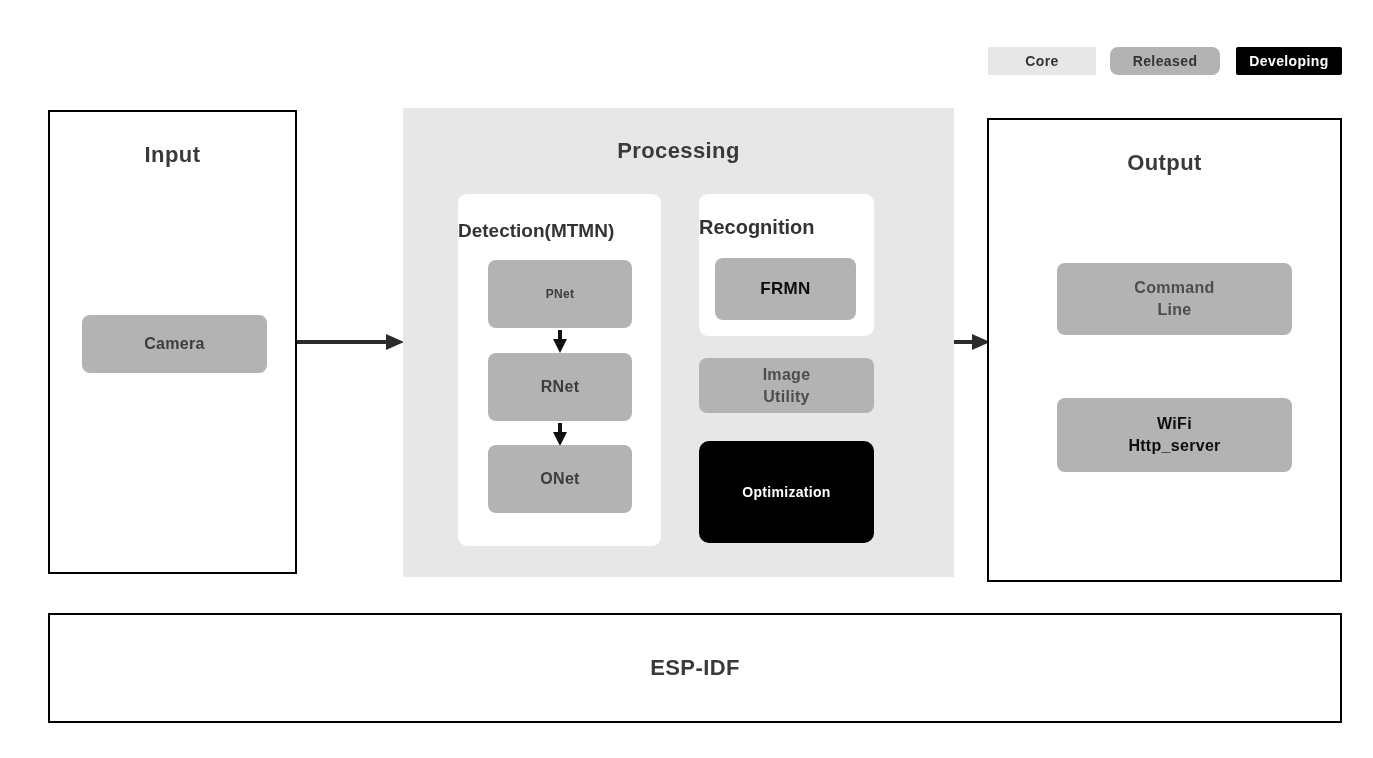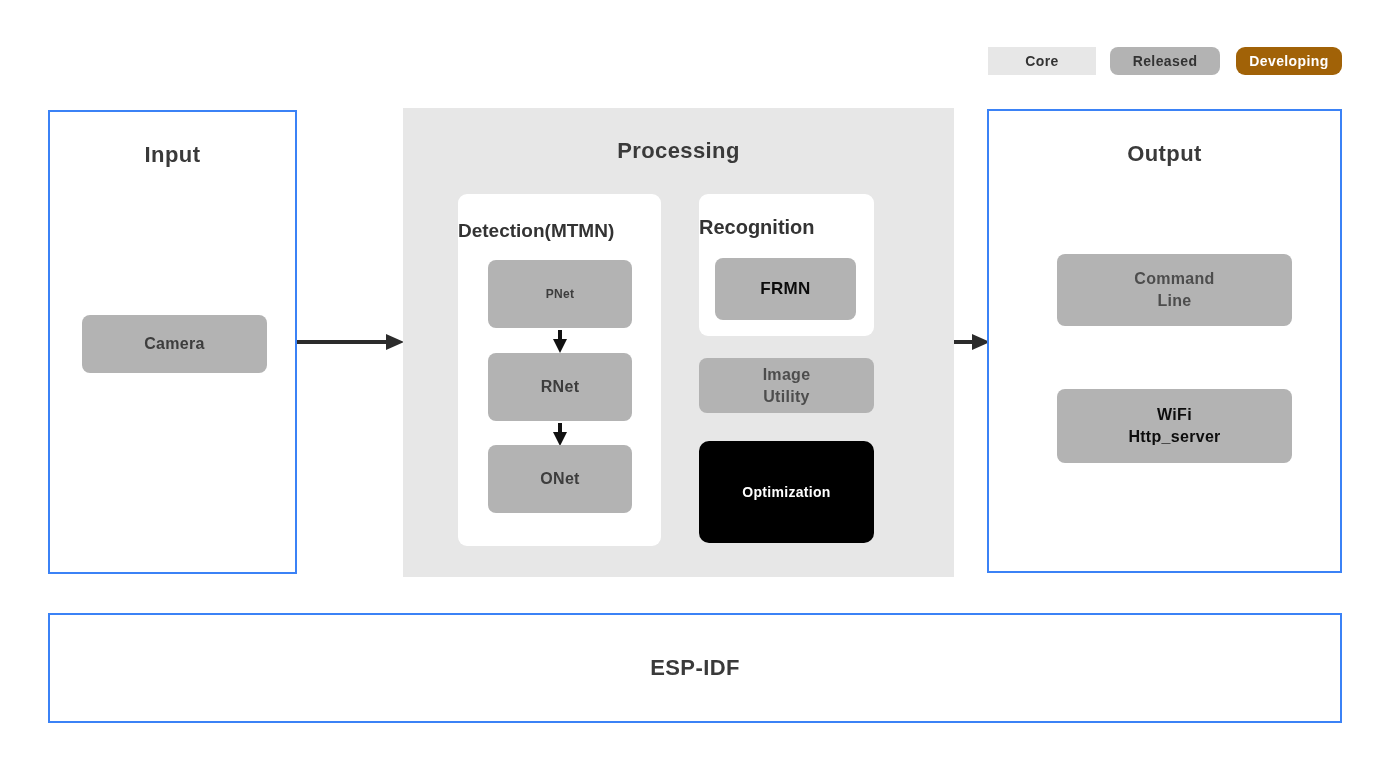--- a/index.html
+++ b/index.html
@@ -16,34 +16,34 @@
   .abs { position: absolute; }
 
   
   .legend-chip {
     position: absolute; top: 47px; height: 28px;
     display: flex; align-items: center; justify-content: center;
     font-size: 14px; letter-spacing: 0.4px;
   }
   .chip-core { left: 988px; width: 108px; background: #e7e7e7; color: #333333; border-radius: 0; }
   .chip-released { left: 1110px; width: 110px; background: #b3b3b3; color: #333333; border-radius: 8px; }
-  .chip-developing { left: 1236px; width: 106px; background: #a16207; color: #ffffff; border-radius: 9px; }
+  .chip-developing { left: 1236px; width: 106px; background: #000000; color: #ffffff; border-radius: 2px; }
 
   
   .panel {
     position: absolute; background: #ffffff;
-    border: 2px solid #3b82f6;
+    border: 2px solid #000000;
   }
   .panel-title {
     position: absolute; left: 0; right: 0; top: 30px;
     text-align: center; font-size: 22px; color: #3a3a3a;
     letter-spacing: 0.4px;
   }
   #input-panel { left: 48px; top: 110px; width: 249px; height: 464px; }
-  #output-panel { left: 987px; top: 109px; width: 355px; height: 464px; }
+  #output-panel { left: 987px; top: 118px; width: 355px; height: 464px; }
   #foundation-panel { left: 48px; top: 613px; width: 1294px; height: 110px; }
   #foundation-panel .panel-title { top: 0; height: 106px; display: flex; align-items: center; justify-content: center; }
 
   #processing-panel {
     position: absolute; left: 403px; top: 108px; width: 551px; height: 469px;
     background: #e7e7e7; border: none;
   }
 
   
   .group {

